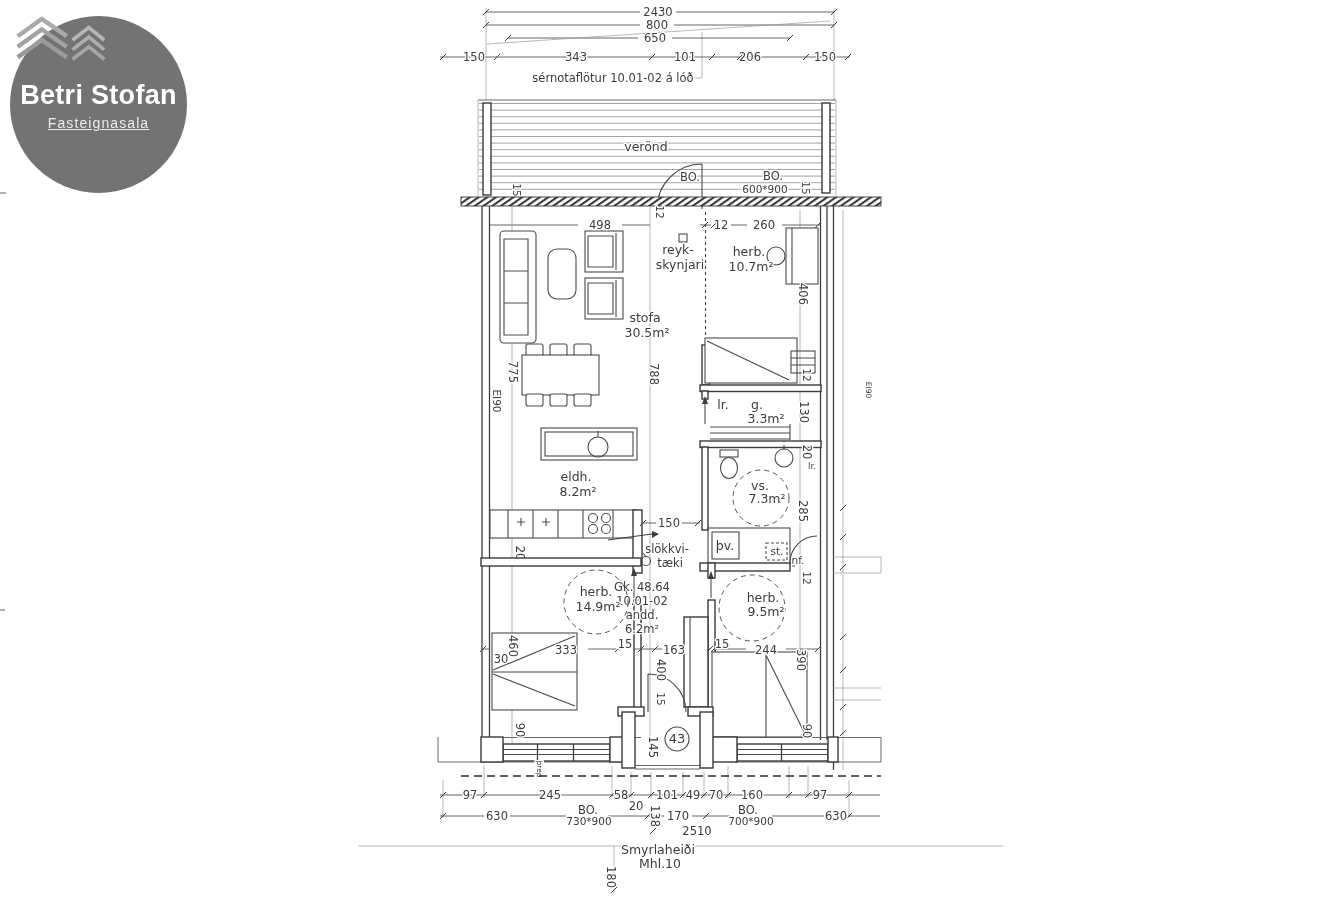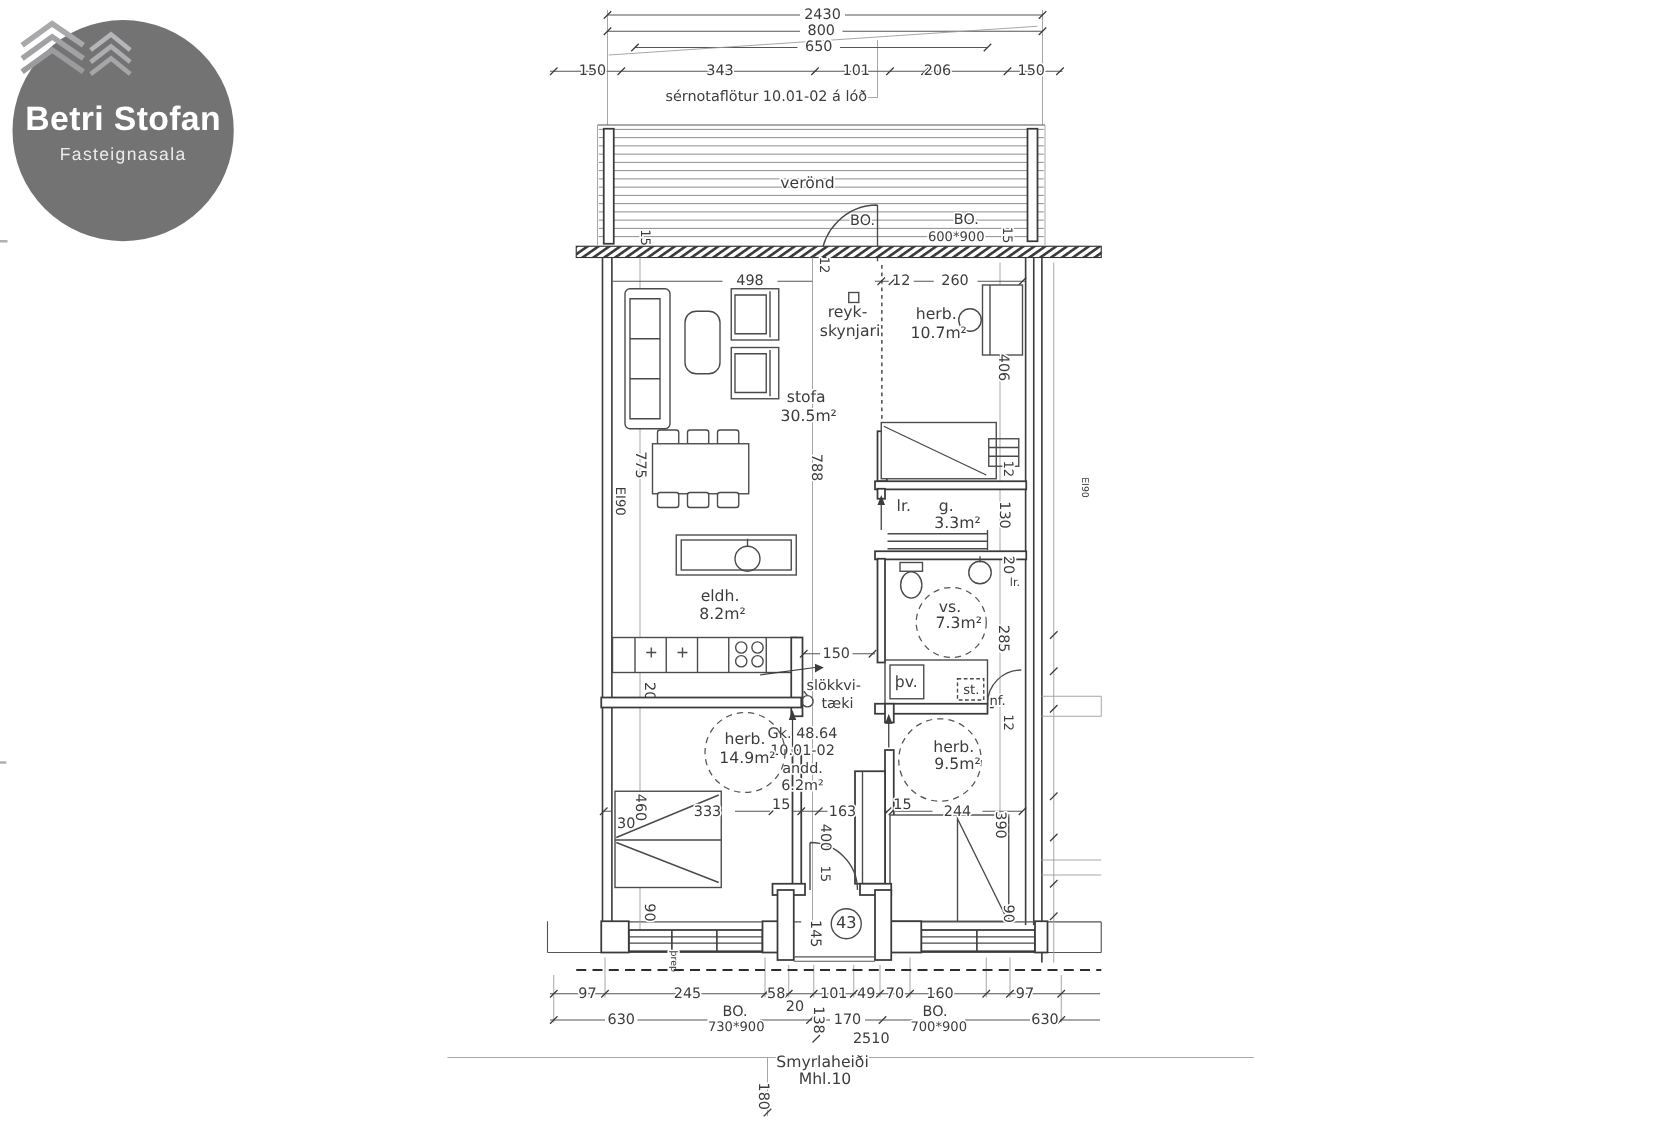--- a/index.html
+++ b/index.html
@@ -2,21 +2,21 @@
 <html><head>
 <meta charset="utf-8">
 <style>
   html,body{margin:0;padding:0;background:#fff;}
   #stage{position:relative;width:1337px;height:900px;background:#ffffff;overflow:hidden;
          font-family:"Liberation Sans",sans-serif;}
   
   .logo{position:absolute;left:10px;top:16px;width:177px;height:177px;border-radius:50%;
         background:#737373;display:flex;flex-direction:column;align-items:center;justify-content:center;}
   .logo-title{color:#ffffff;font-size:27px;font-weight:700;letter-spacing:.3px;line-height:1;margin-top:4px;}
-  .logo-sub{color:#ececec;font-size:14px;letter-spacing:1.1px;margin-top:6px;}
+  .logo-sub{color:#ececec;font-size:14px;letter-spacing:1.1px;margin-top:6px;text-decoration:underline;}
   
   svg{position:absolute;left:0;top:0;}
   .w1{stroke:#3e3e3e;stroke-width:1.3;fill:none}
   .w2{stroke:#3a3a3a;stroke-width:1.4;fill:#fff}
   .tn{stroke:#9a9a9a;stroke-width:.7;fill:none}
   .dk{stroke:#8d8d8d;stroke-width:.8;fill:none}
   .dm{stroke:#555;stroke-width:.9;fill:none}
   .fr{stroke:#4a4a4a;stroke-width:1.1;fill:#fff}
   .frn{stroke:#4a4a4a;stroke-width:1.1;fill:none}
   .dsh{stroke:#555;stroke-width:1;fill:none;stroke-dasharray:5 4}

